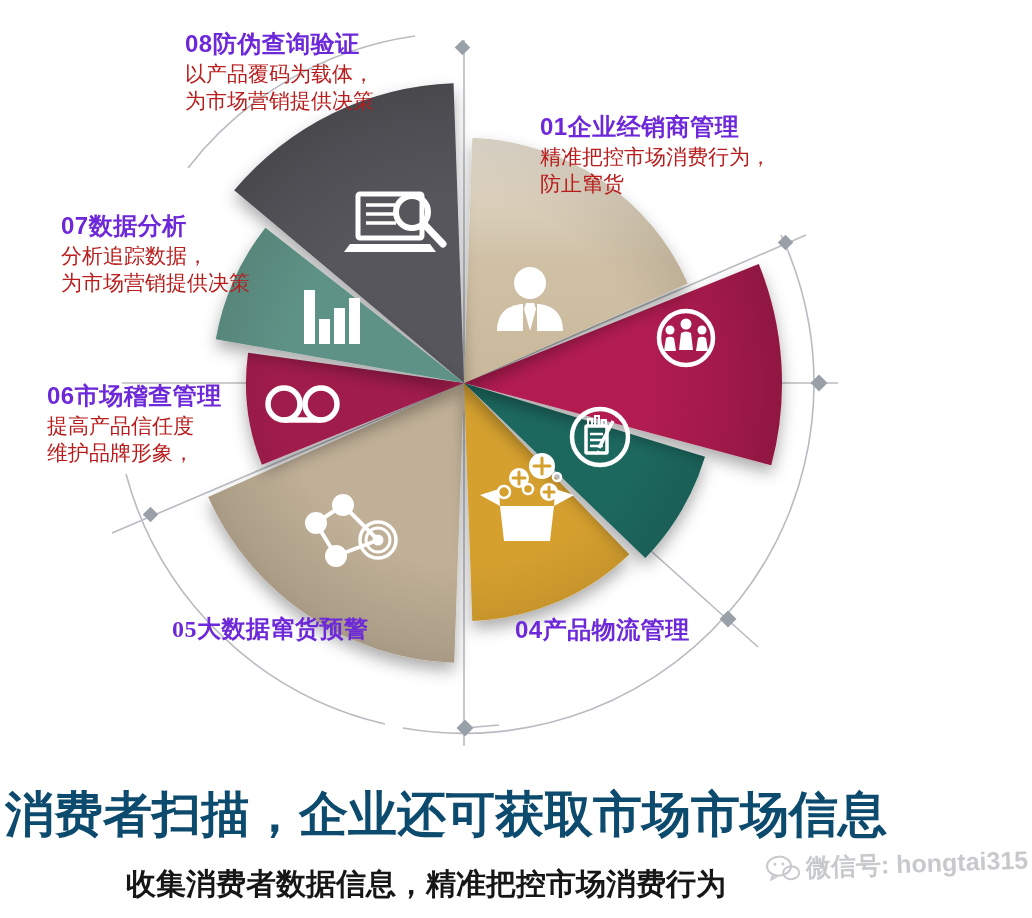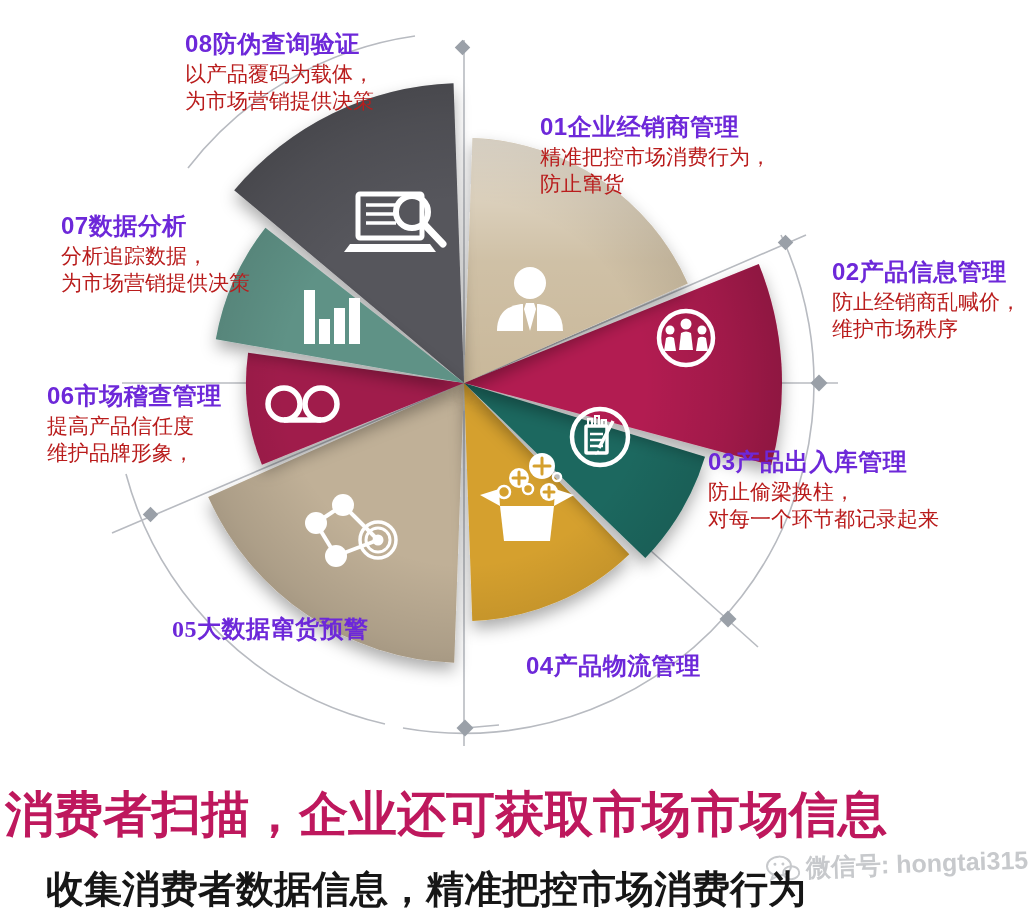--- a/index.html
+++ b/index.html
@@ -3,23 +3,23 @@
 <meta charset="utf-8">
 <style>
   html,body{margin:0;padding:0;background:#ffffff;}
   body{font-family:"Liberation Sans","DejaVu Sans",sans-serif;}
   .canvas{position:relative;width:1032px;height:918px;background:#ffffff;overflow:hidden;}
   .diagram-svg{position:absolute;left:0;top:0;}
   .seg-label{position:absolute;line-height:1.32;}
   .seg-title{font-size:24px;font-weight:bold;color:#6d28d9;letter-spacing:0.5px;white-space:nowrap;}
   .seg-desc{font-size:21px;font-weight:500;color:#b91c1c;white-space:nowrap;}
   .footer-headline{position:absolute;left:0;top:782px;width:892px;text-align:center;
-      font-size:49px;font-weight:800;color:#be185d;letter-spacing:0px;white-space:nowrap;}
+      font-size:49px;font-weight:800;color:#0c4a6e;letter-spacing:0px;white-space:nowrap;}
   .footer-subheadline{position:absolute;left:0;top:864px;width:852px;text-align:center;
-      font-size:38px;font-weight:600;color:#161616;white-space:nowrap;}
+      font-size:30px;font-weight:600;color:#161616;white-space:nowrap;}
   .watermark{position:absolute;right:4px;top:848px;display:flex;align-items:center;gap:6px;
       font-size:25px;color:#c7c9cc;font-weight:600;transform:rotate(-2deg);white-space:nowrap;}
 </style>
 </head>
 <body>
 
 <div class="canvas">
 
   <svg class="diagram-svg" width="1032" height="760" viewBox="0 0 1032 760">
     <defs>
@@ -191,33 +191,23 @@
     <div class="seg-desc">以产品覆码为载体，</div>
     <div class="seg-desc">为市场营销提供决策</div>
   </div>
 
   <div class="seg-label" style="left:540px;top:111px;">
     <div class="seg-title">01企业经销商管理</div>
     <div class="seg-desc">精准把控市场消费行为，</div>
     <div class="seg-desc">防止窜货</div>
   </div>
 
-  <div class="seg-label" style="left:832px;top:256px;">
-    <div class="seg-title">02产品信息管理</div>
-    <div class="seg-desc">防止经销商乱喊价，</div>
-    <div class="seg-desc">维护市场秩序</div>
-  </div>
-
-  <div class="seg-label" style="left:708px;top:446px;">
-    <div class="seg-title">03产品出入库管理</div>
-    <div class="seg-desc">防止偷梁换柱，</div>
-    <div class="seg-desc">对每一个环节都记录起来</div>
-  </div>
-
-  <div class="seg-label" style="left:526px;top:614px;margin-top:36px;">
+
+
+  <div class="seg-label" style="left:515px;top:614px;">
     <div class="seg-title">04产品物流管理</div>
   </div>
 
   <div class="seg-label" style="left:172px;top:614px;font-family:Liberation Serif, serif;">
     <div class="seg-title">05大数据窜货预警</div>
   </div>
 
   <div class="seg-label" style="left:47px;top:380px;">
     <div class="seg-title">06市场稽查管理</div>
     <div class="seg-desc">提高产品信任度</div>

